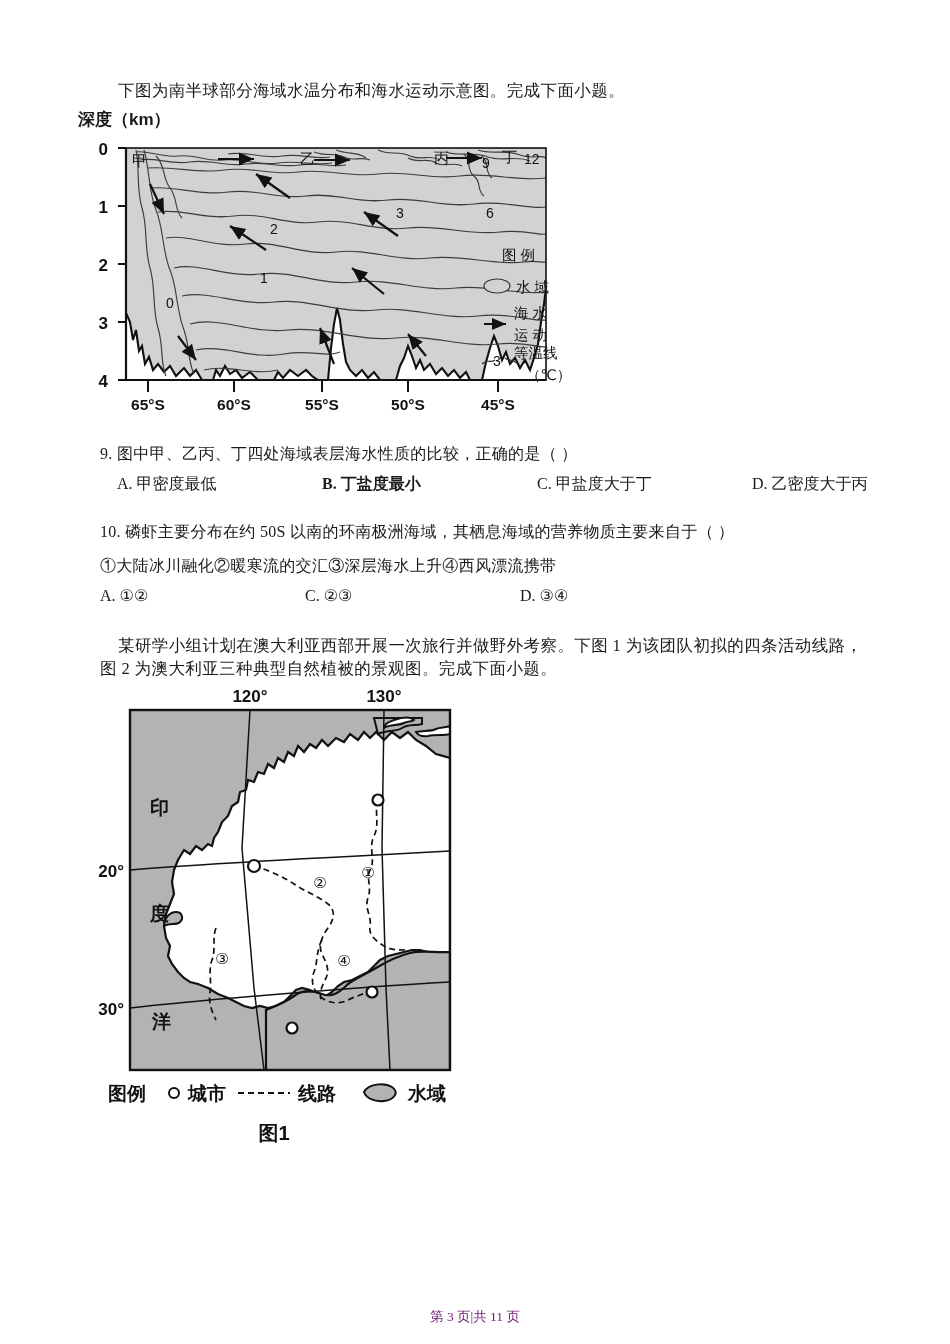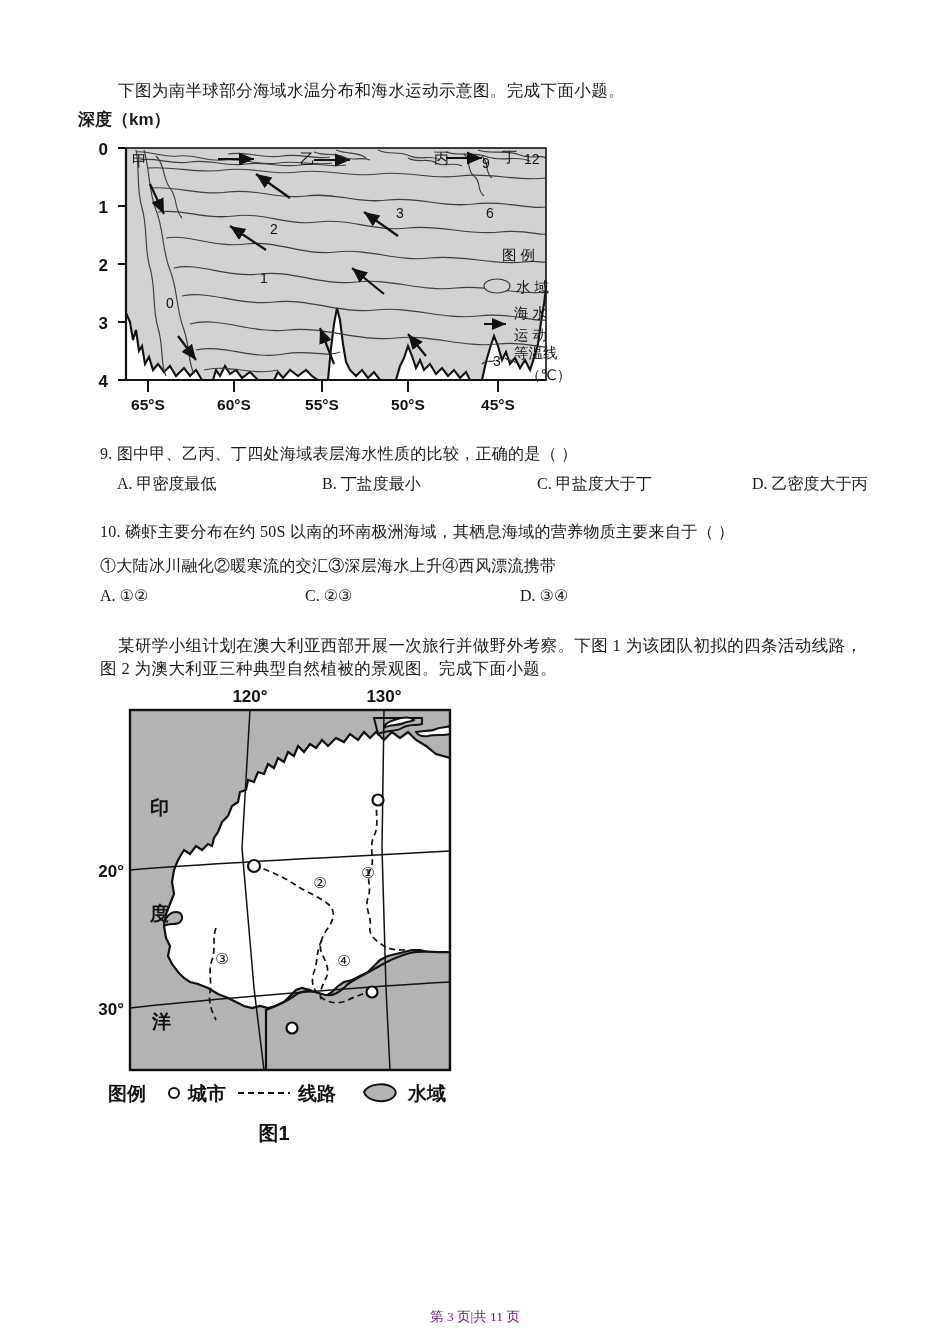--- a/index.html
+++ b/index.html
@@ -29,21 +29,21 @@
   }
   .opts{
     position:absolute;
     left:100px;right:60px;
     font-size:16px;
     line-height:28px;
     display:flex;
   }
   .opts > span{flex:0 0 auto;}
   .opt-a{width:205px;}
-  .opt-b{width:215px;}
+  .opt-b{width:215px;font-weight:bold;}
   .opt-c{width:215px;}
   .opt-d{width:auto;}
 
   
   #fig1{position:absolute;left:78px;top:108px;width:560px;height:310px;}
   #fig1 .ylabel{
     position:absolute;left:0;top:0px;
     font-size:17px;font-weight:bold;
     font-family:"Liberation Sans","DejaVu Sans",sans-serif;
     white-space:nowrap;

